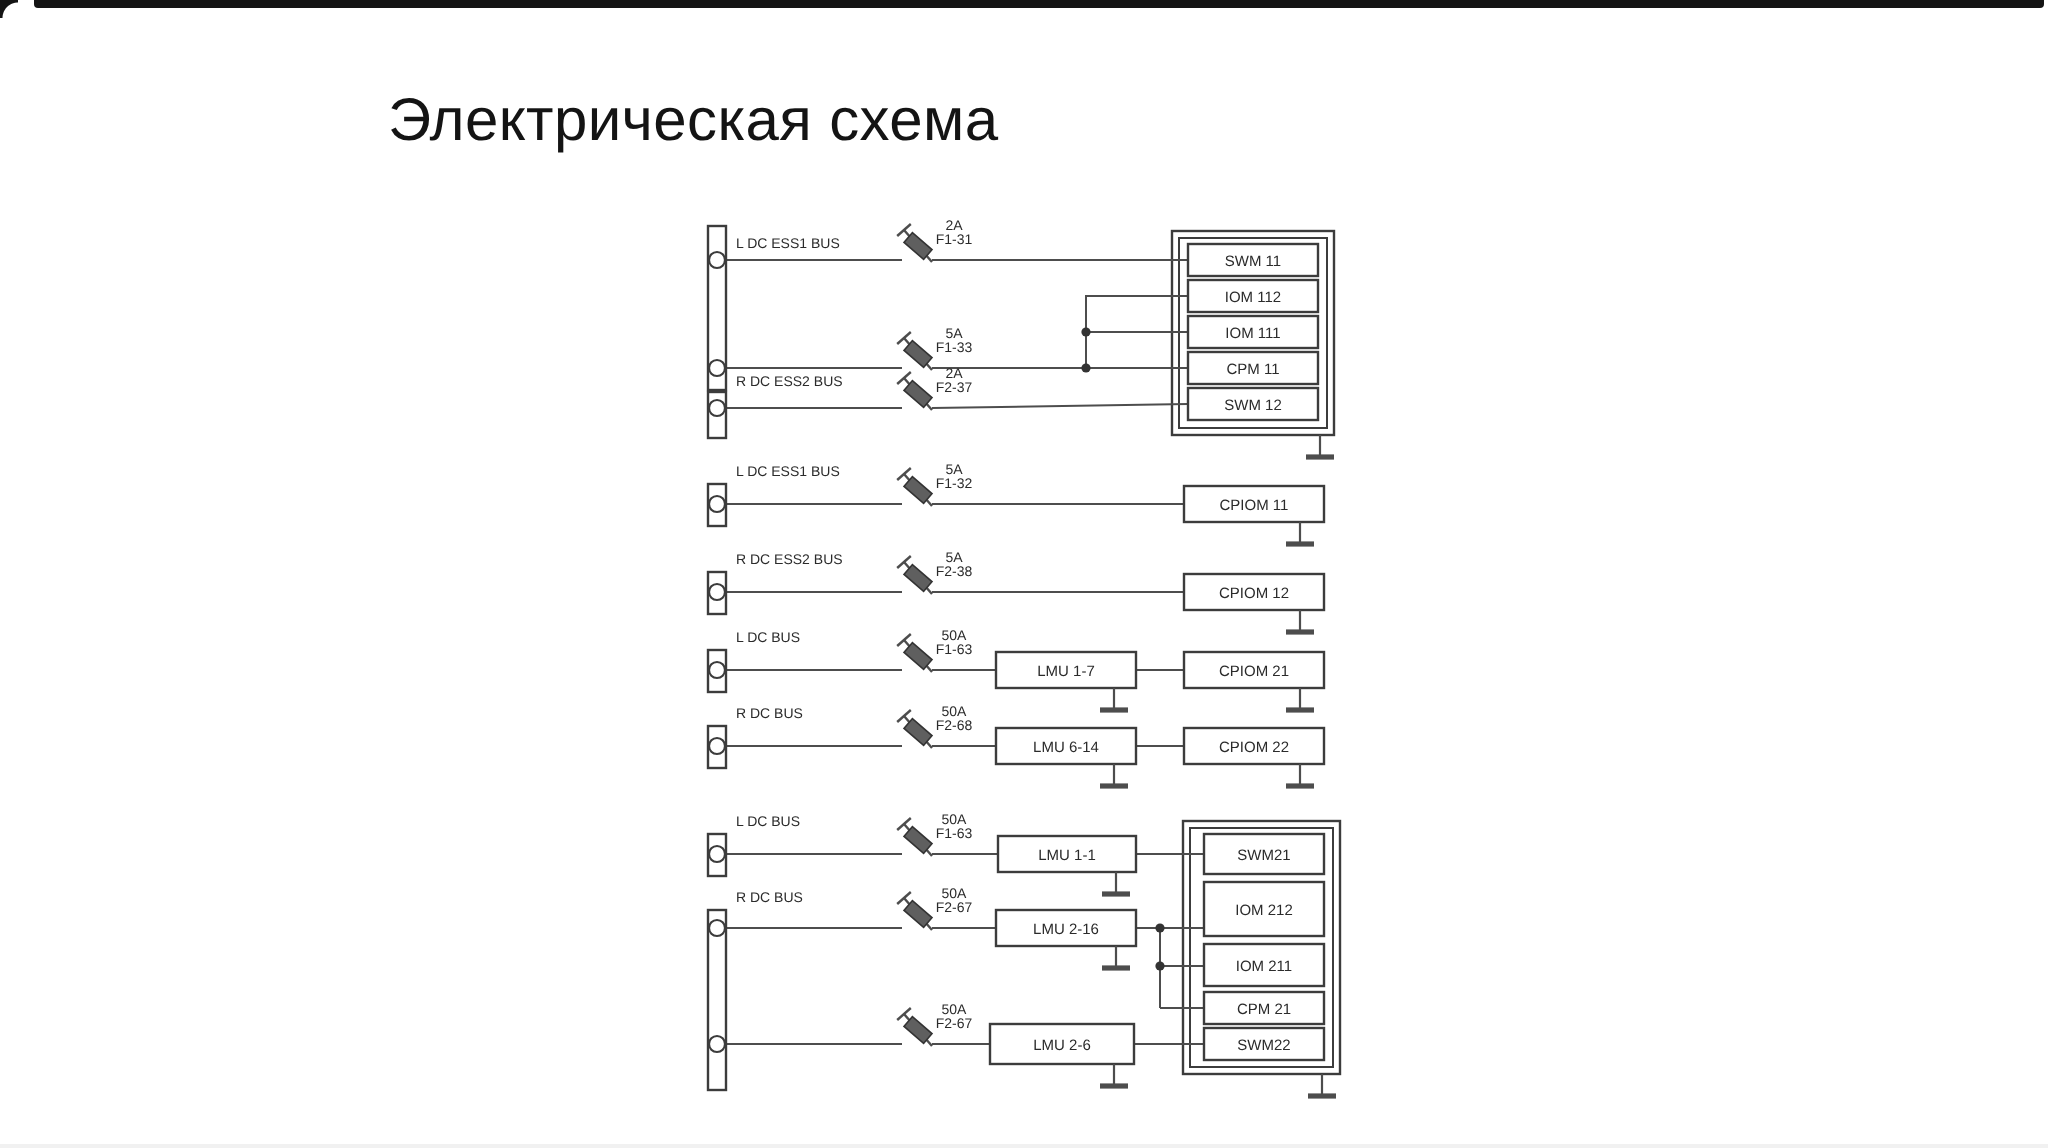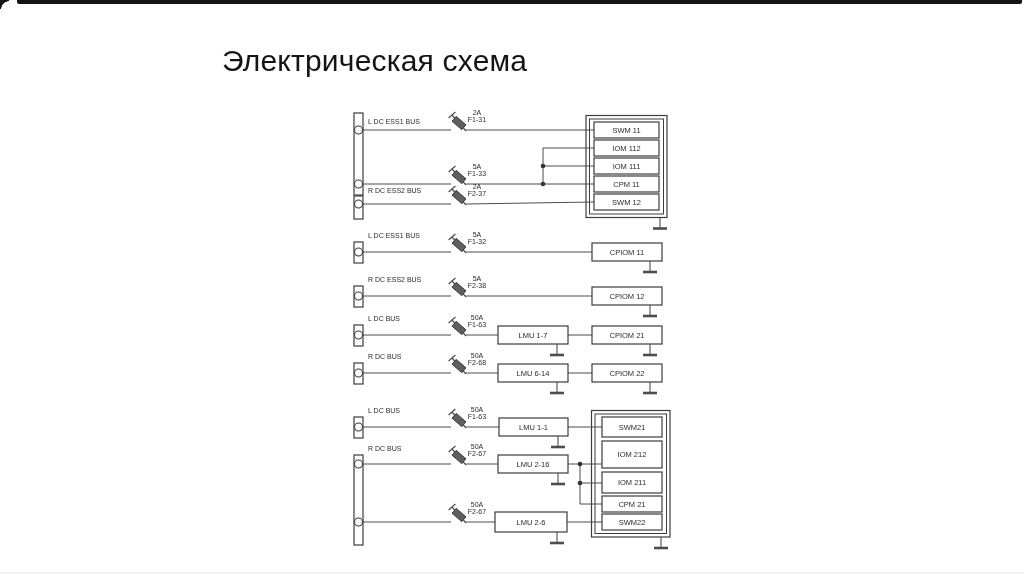--- a/index.html
+++ b/index.html
@@ -6,21 +6,21 @@
   body{
     width:1024px;height:574px;position:relative;overflow:hidden;
     background:#ffffff;font-family:"Liberation Sans",sans-serif;
   }
   .top-strip{position:absolute;top:0;left:17px;right:2px;height:4px;background:#141414;border-radius:0 0 2px 2px;}
   .corner-tl{position:absolute;top:0;left:0;width:9px;height:9px;
     background:radial-gradient(circle at 9px 9px, rgba(0,0,0,0) 7.5px, #141414 8px);}
   .bottom-strip{position:absolute;bottom:0;left:0;right:0;height:2px;background:#f1f1f1;}
   .slide-title{
     position:absolute;left:194px;top:24px;font-size:30px;line-height:34px;
-    color:#141414;letter-spacing:0.2px;font-weight:400;margin-left:28px;
+    color:#141414;letter-spacing:0.2px;font-weight:400;
   }
   #diagram{position:absolute;left:0;top:0;}
   text{font-family:"Liberation Sans",sans-serif;}
 </style>
 </head>
 <body>
 
 <div class="corner-tl"></div>
 <div class="top-strip"></div>
 <div class="bottom-strip"></div>

